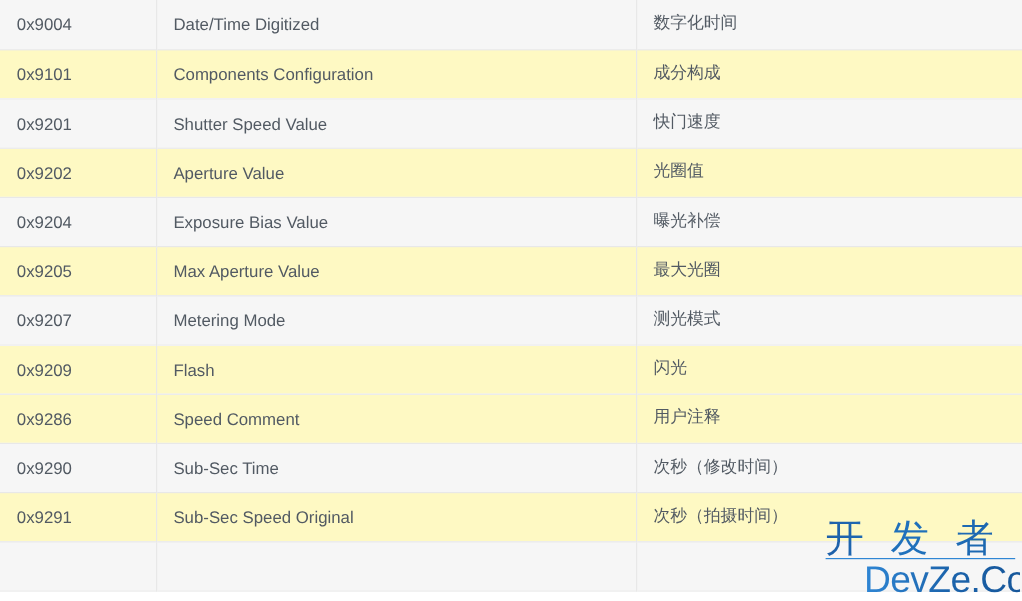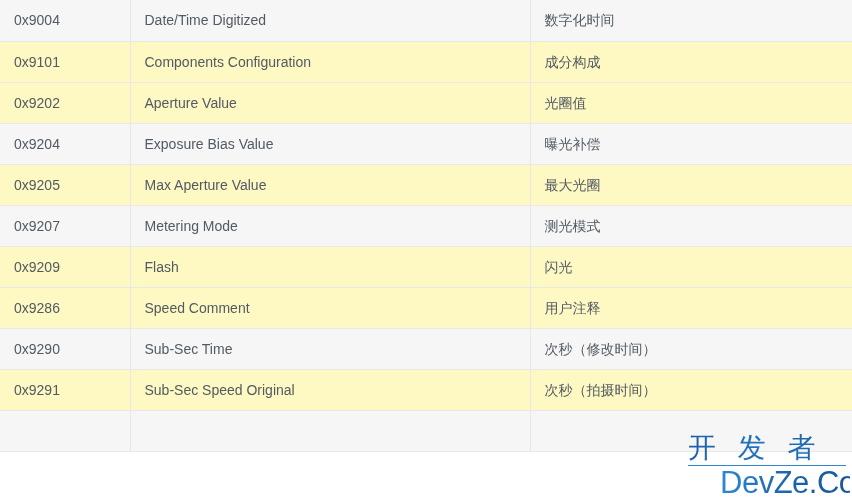--- a/index.html
+++ b/index.html
@@ -42,40 +42,40 @@
   #exif-table td.name-cell {
     border-right: 1px solid #e8e8e8;
   }
   #exif-table tr.stripe td {
     background: #f6f6f6;
   }
   #exif-table tr.plain td {
     background: #fef9c3;
   }
   #exif-table td.zh-cell {
-    font-family: Liberation Sans, sans-serif;
+    font-family: Liberation Serif, serif;
     margin-left: 40px;
   }
   .tag-cell { padding-left: 14px; }
   .name-cell { padding-left: 14px; }
   .zh-cell { padding-left: 14px; }
 
   
   #watermark {
     position: absolute;
     right: 2px;
     bottom: 2px;
     width: 162px;
     text-align: left;
     pointer-events: none;
     user-select: none;
   }
   #watermark .wm-cn {
-    font-family: Liberation Sans, sans-serif;
-    font-size: 28px;
+    font-family: Liberation Serif, serif;
+    font-size: 32px;
     line-height: 34px;
     letter-spacing: 7px;
     font-weight: 400;
     background: linear-gradient(90deg, #1d5fa8 0%, #2072bd 40%, #1b63ab 100%);
     -webkit-background-clip: text;
     background-clip: text;
     color: transparent;
     white-space: nowrap;
   }
   #watermark .wm-rule {
@@ -110,20 +110,25 @@
   <tbody>
     <tr class="stripe">
       <td class="tag-cell">0x9004</td>
       <td class="name-cell">Date/Time Digitized</td>
       <td class="zh-cell">数字化时间</td>
     </tr>
     <tr class="plain">
       <td class="tag-cell">0x9101</td>
       <td class="name-cell">Components Configuration</td>
       <td class="zh-cell">成分构成</td>
+    </tr>
+    <tr class="stripe">
+      <td class="tag-cell">0x9201</td>
+      <td class="name-cell">Shutter Speed Value</td>
+      <td class="zh-cell">快门速度</td>
     </tr>
     <tr class="plain">
       <td class="tag-cell">0x9202</td>
       <td class="name-cell">Aperture Value</td>
       <td class="zh-cell">光圈值</td>
     </tr>
     <tr class="stripe">
       <td class="tag-cell">0x9204</td>
       <td class="name-cell">Exposure Bias Value</td>
       <td class="zh-cell">曝光补偿</td>

